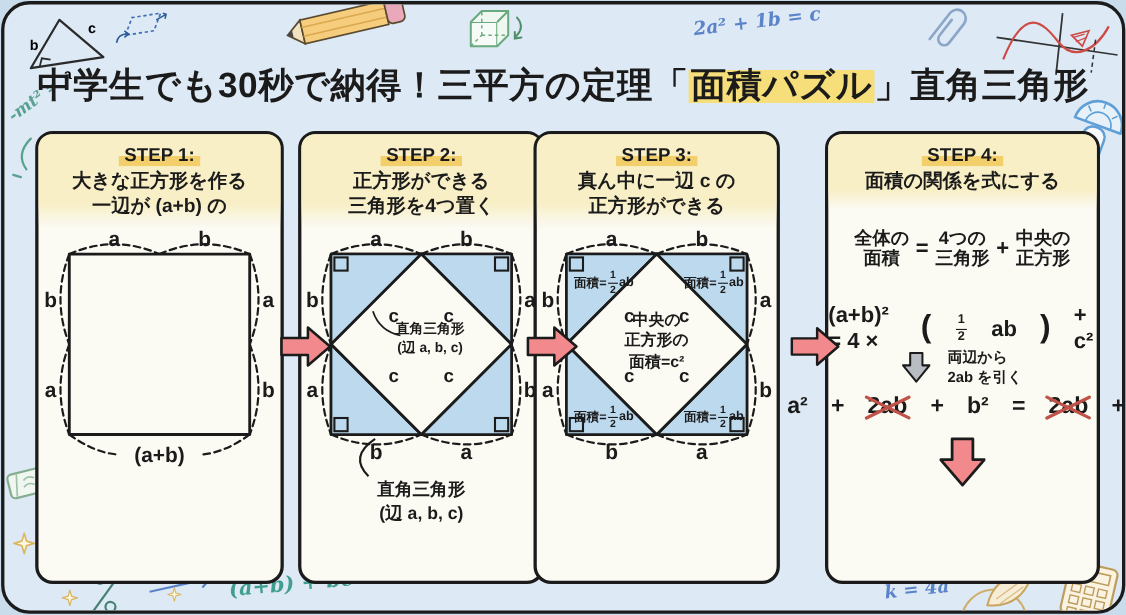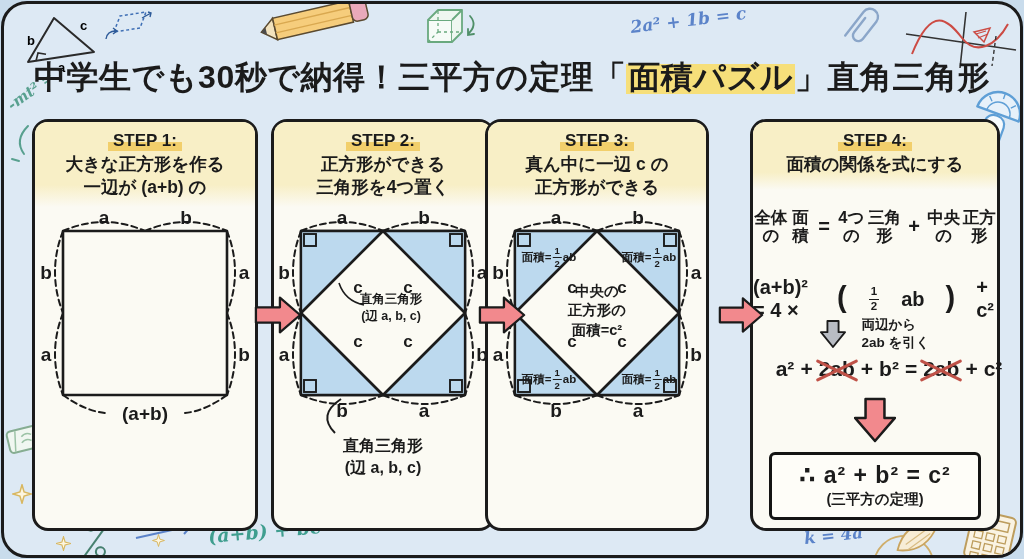--- a/index.html
+++ b/index.html
@@ -47,27 +47,27 @@
   .al-bl { left:50%; margin-left:-48px; top:172px; }
   .al-br { left:50%; margin-left:52px;  top:172px; }
   .frac { display:inline-flex; flex-direction:column; line-height:1; font-weight:800; vertical-align:middle; margin:0 1px; }
   .frac .num { font-size:9.5px; text-align:center; padding:0 2px 1px; }
   .frac .den { font-size:9.5px; text-align:center; border-top:1.6px solid #1b1b1b; padding-top:1px; }
   .frac-md .num,.frac-md .den { font-size:11.5px; }
 
   
   .s4-row { position:absolute; left:0; width:100%; display:flex; justify-content:center; align-items:center; }
   .s4-rel { top:18px; gap:4px; }
-  .stack { display:inline-flex; flex-direction:row; font-size:16.5px; font-weight:800; line-height:1.12; text-align:center; }
+  .stack { display:inline-flex; flex-direction:column; font-size:16.5px; font-weight:800; line-height:1.12; text-align:center; }
   .rel-op { font-size:20px; font-weight:800; padding:0 2px; }
   .s4-eq1 { top:86px; font-size:20px; font-weight:800; gap:21px; }
   .paren { font-size:29px; font-weight:600; line-height:1; transform:translateY(-2px); }
   .s4-note { top:126px; gap:15px; }
   .note-txt { font-size:13.5px; font-weight:800; line-height:1.3; text-align:left; }
-  .s4-eq2 { top:167px; font-size:21px; font-weight:800; gap:6px;padding-left:28px; }
+  .s4-eq2 { top:167px; font-size:21px; font-weight:800; gap:21px;padding-left:28px; }
   .crossed { position:relative; }
   .crossed::before,.crossed::after { content:""; position:absolute; left:-5px; right:-5px; top:49%; height:3px;
                                      background:#c05248; border-radius:2px; }
   .crossed::before { transform:rotate(26deg); } .crossed::after { transform:rotate(-26deg); }
   .s4-arrow { top:206px; }
   .s4-box { position:absolute; left:16px; right:16px; top:262px; border:3.5px solid #141414; border-radius:6px;
             background:#fefdf8; text-align:center; padding:7px 4px 8px; }
   .concl { font-size:23px; font-weight:900; letter-spacing:1px; }
   .concl-sub { font-size:14.5px; font-weight:800; margin-top:1px; }
 
@@ -406,24 +406,20 @@
         <span>+</span>
         <span>c²</span>
       </div>
 
       <div class="s4-row s4-arrow">
         <svg width="42" height="48" viewBox="0 0 40 44">
           <path d="M11,2 H29 V20 H39 L20,42 L1,20 H11 Z" fill="#f2898d" stroke="#1b1b1b" stroke-width="2.4" stroke-linejoin="round"></path>
         </svg>
       </div>
 
-      <div class="s4-box">
-        <div class="concl">∴ a² + b² = c²</div>
-        <div class="concl-sub">(三平方の定理)</div>
-      </div>
     </div>
   </section>
 
   <svg class="flow" style="left:250px" width="48" height="42" viewBox="0 0 50 42">
     <path d="M2,13 H27 V3 L48,21 L27,39 V29 H2 Z" fill="#f2898d" stroke="#1b1b1b" stroke-width="2.4" stroke-linejoin="round"></path>
   </svg>
   <svg class="flow" style="left:474px" width="48" height="42" viewBox="0 0 50 42">
     <path d="M2,13 H27 V3 L48,21 L27,39 V29 H2 Z" fill="#f2898d" stroke="#1b1b1b" stroke-width="2.4" stroke-linejoin="round"></path>
   </svg>
   <svg class="flow" style="left:714px" width="46" height="42" viewBox="0 0 50 42">

